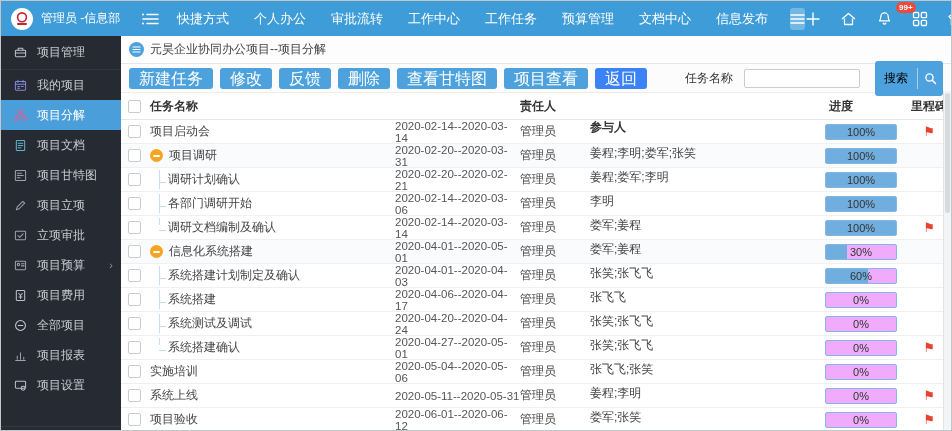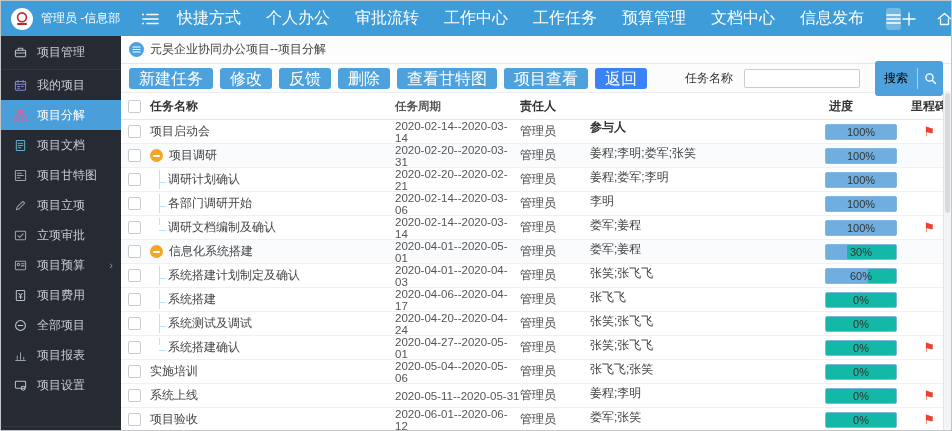--- a/index.html
+++ b/index.html
@@ -5,21 +5,21 @@
   html,body{margin:0;padding:0;background:#e9ebee;}
   .app{width:952px;height:431px;position:relative;font-family:"Liberation Sans",sans-serif;
        background:#fff;border:1px solid #c3c6c9;box-sizing:border-box;overflow:hidden;}
   
   .topbar{position:absolute;top:0;left:0;right:0;height:35px;background:#3E9CD8;
           display:flex;align-items:center;color:#fff;z-index:5;}
   .brand{display:flex;align-items:center;gap:8px;padding:0 10px;width:118px;box-sizing:border-box;}
   .logo{width:22px;height:22px;border-radius:50%;background:#fff;display:flex;align-items:center;justify-content:center;flex:none;}
   .user{font-size:12px;white-space:nowrap;}
   .collapse-icon{margin:0 16px 0 22px;display:flex;align-items:center;cursor:pointer;}
-  .nav{display:flex;gap:25px;font-size:16px;align-items:center;}
+  .nav{display:flex;gap:25px;font-size:13px;align-items:center;}
   .nav-item{cursor:pointer;white-space:nowrap;}
   .menu-eq{background:rgba(255,255,255,.28);border-radius:3px;width:27px;height:22px;
            display:flex;align-items:center;justify-content:center;margin-left:22px;cursor:pointer;}
   .top-icons{margin-left:auto;display:flex;align-items:center;gap:19px;padding-right:16px;}
   .top-icons .ic{cursor:pointer;display:flex;align-items:center;}
   .bell-wrap{position:relative;}
   .badge{position:absolute;top:-8px;left:20px;background:#EB4B3D;color:#fff;font-size:8px;
          padding:1px 3px;border-radius:8px;line-height:9px;font-weight:bold;}
   
   .sidebar{position:absolute;top:35px;left:0;width:120px;bottom:0;background:#262B33;z-index:4;}
@@ -65,21 +65,21 @@
   .toggle{width:13px;height:13px;border-radius:50%;background:#F6A523;position:relative;
           margin-right:6px;flex:none;cursor:pointer;}
   .toggle::after{content:'';position:absolute;left:3px;right:3px;top:5.5px;height:2px;background:#fff;border-radius:1px;}
   .c-period{width:125px;color:#555;flex:none;font-size:11.5px;}
   .c-owner{width:70px;flex:none;}
   .c-part{width:225px;flex:none;white-space:nowrap;overflow:hidden;margin-top:43px;}
   .c-prog{width:92px;flex:none;display:flex;padding-left:10px;box-sizing:border-box;}
   .c-flag{width:44px;flex:none;text-align:center;}
   .thead .c-prog{padding-left:14px;}
   .pbar{width:70px;height:14px;border:1px solid #82B7E3;border-radius:2px;position:relative;
-        background:#14b8a6;overflow:hidden;}
+        background:#f0abfc;overflow:hidden;}
   .pfill{position:absolute;left:0;top:0;bottom:0;background:#6FAEDF;}
   .plabel{position:absolute;left:0;right:0;top:0;bottom:0;text-align:center;font-size:11px;line-height:14px;color:#333;}
   .flag{font-size:13px;color:#E8412C;line-height:1;}
   .vscroll{position:absolute;right:0;top:55px;width:7px;bottom:0;background:#F3F4F5;border-left:1px solid #E2E4E6;}
   .vthumb{position:absolute;left:1px;right:1px;top:2px;height:120px;background:#D8DBDE;border-radius:3px;}
   .name-text{white-space:nowrap;overflow:hidden;}
 </style>
 </head>
 <body>
 
@@ -306,21 +306,20 @@
             </svg>
         </span>
       </button>
     </div>
 
     <div class="thead">
       <div class="c-check">
           <span class="cbox"></span>
         </div>
       <div class="c-name">任务名称</div>
-      <div class="c-period">任务周期</div>
       <div class="c-owner">责任人</div>
       <div class="c-part">参与人</div>
       <div class="c-prog">进度</div>
       <div class="c-flag">里程碑</div>
     </div>
 
     <div id="tbody">
         <div class="trow">
           <div class="c-check cellpad">
             <span class="cbox"></span>

